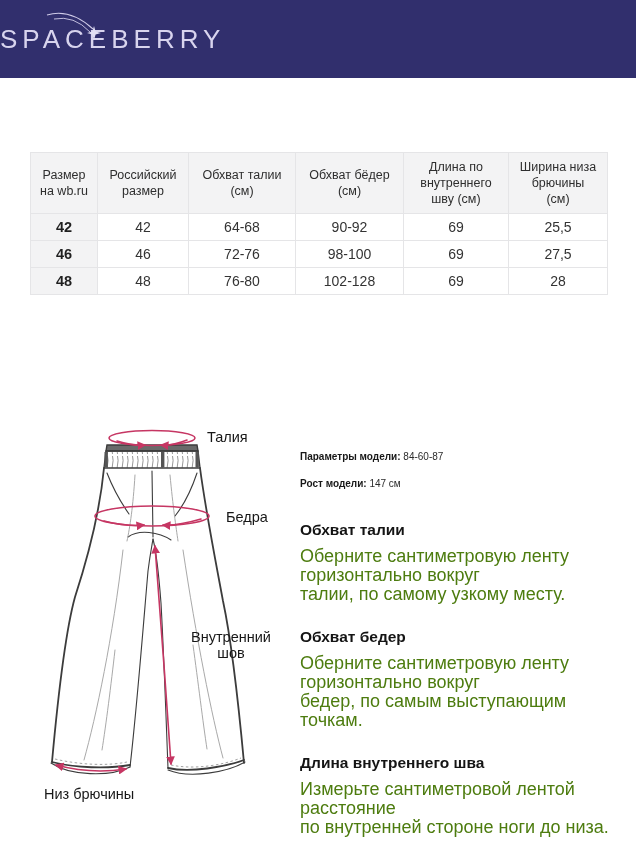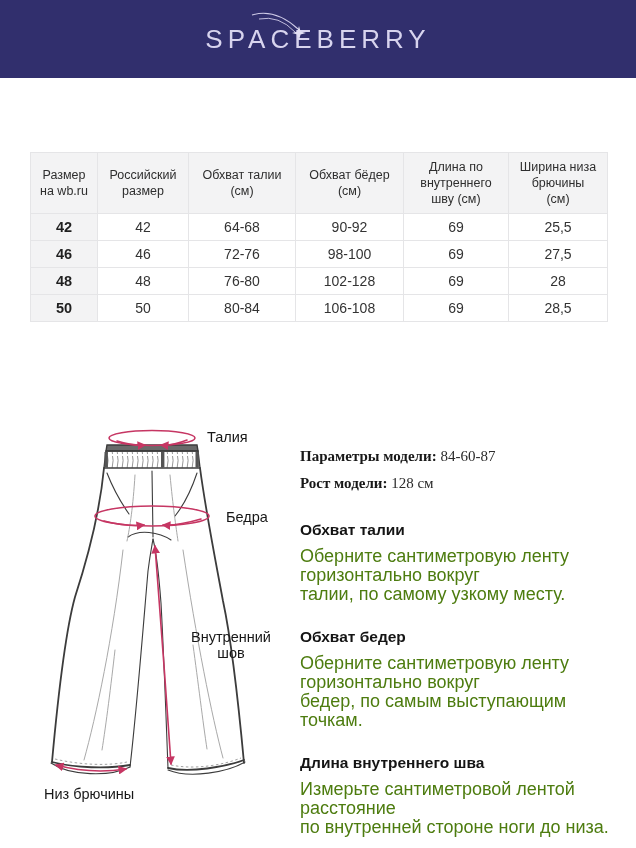--- a/index.html
+++ b/index.html
@@ -5,21 +5,21 @@
   html,body{margin:0;padding:0;}
   body{
     width:636px;height:848px;position:relative;background:#ffffff;
     font-family:"Liberation Sans","DejaVu Sans",sans-serif;
     color:var(--ink,#222);overflow:hidden;
   }
   
   .banner{
     position:absolute;left:0;top:0;width:636px;height:78px;
     background:var(--banner,#312f6d);
-    display:flex;align-items:center;justify-content:center;
+    display:flex;align-items:center;
   }
   .logo{position:relative;display:inline-block;}
   .logo-text{
     font-size:26px;letter-spacing:5px;color:var(--logo,#d8d4ee);
     font-weight:400;
   }
   .comet{position:absolute;left:44px;top:-17px;width:64px;height:40px;}
   
   .size-table{
     position:absolute;left:30px;top:152px;width:577px;
@@ -41,21 +41,21 @@
   
   .diagram{position:absolute;left:20px;top:415px;width:270px;height:400px;text-align:center;}
   .diagram svg{position:absolute;left:0;top:0;}
   .dlabel{position:absolute;font-size:14.5px;color:#171717;line-height:16px;}
   .dlabel.waist{left:187px;top:14px;}
   .dlabel.hips{left:206px;top:94px;}
   .dlabel.seam{left:159px;top:214px;width:104px;}
   .dlabel.bottom{left:24px;top:371px;}
   
   .info{position:absolute;left:300px;top:443px;width:322px;}
-  .model-line{font-size:15px;line-height:27px;white-space:nowrap;font-family:Liberation Serif, serif;}
+  .model-line{font-size:10px;line-height:27px;white-space:nowrap;}
   .ml-label{font-weight:bold;color:#181818;}
   .ml-value{font-weight:400;color:#2b2b2b;}
   .guide{margin-top:14px;}
   .guide-section{margin-top:24px;}
   .guide-title{font-size:15.5px;font-weight:bold;color:#141414;margin-bottom:8px;}
   .guide-text{
     font-size:18px;line-height:19px;color:#4d7c0f;white-space:pre-line;
   }
   
   .outline{fill:none;stroke:#3c3c3c;stroke-width:1.8;stroke-linecap:round;}
@@ -125,28 +125,20 @@
           <td>27,5</td>
         </tr>
         <tr>
           <td class="rowhead">48</td>
           <td>48</td>
           <td>76-80</td>
           <td>102-128</td>
           <td>69</td>
           <td>28</td>
         </tr>
-        <tr>
-          <td class="rowhead">50</td>
-          <td>50</td>
-          <td>80-84</td>
-          <td>106-108</td>
-          <td>69</td>
-          <td>28,5</td>
-        </tr>
       </tbody>
   </table>
 
   <div class="diagram">
     <svg width="270" height="400" viewBox="0 0 270 400">
       <defs>
         <pattern id="elastic" width="5" height="20" patternUnits="userSpaceOnUse">
           <path d="M2.5,1 q1.2,4.5 0,9 q-1.2,4.5 0,9" stroke="#6a6a6a" stroke-width="0.7" fill="none"></path>
         </pattern>
         <marker id="arr" viewBox="0 0 10 10" refX="8.5" refY="5" markerWidth="5.5" markerHeight="5.5" orient="auto-start-reverse">
@@ -200,21 +192,21 @@
 
     <div class="dlabel waist">Талия</div>
     <div class="dlabel hips">Бедра</div>
     <div class="dlabel seam">Внутренний шов</div>
     <div class="dlabel bottom">Низ брючины</div>
   </div>
 
   <div class="info">
     <div>
         <div class="model-line"><span class="ml-label">Параметры модели: </span><span class="ml-value">84-60-87</span></div>
-        <div class="model-line"><span class="ml-label">Рост модели: </span><span class="ml-value">128 см</span></div>
+        <div class="model-line"><span class="ml-label">Рост модели: </span><span class="ml-value">147 см</span></div>
       </div>
     <div class="guide">
         <div class="guide-section">
           <div class="guide-title">Обхват талии</div>
           <div class="guide-text">Оберните сантиметровую ленту горизонтально вокруг
 талии, по самому узкому месту.</div>
         </div>
         <div class="guide-section">
           <div class="guide-title">Обхват бедер</div>
           <div class="guide-text">Оберните сантиметровую ленту горизонтально вокруг

